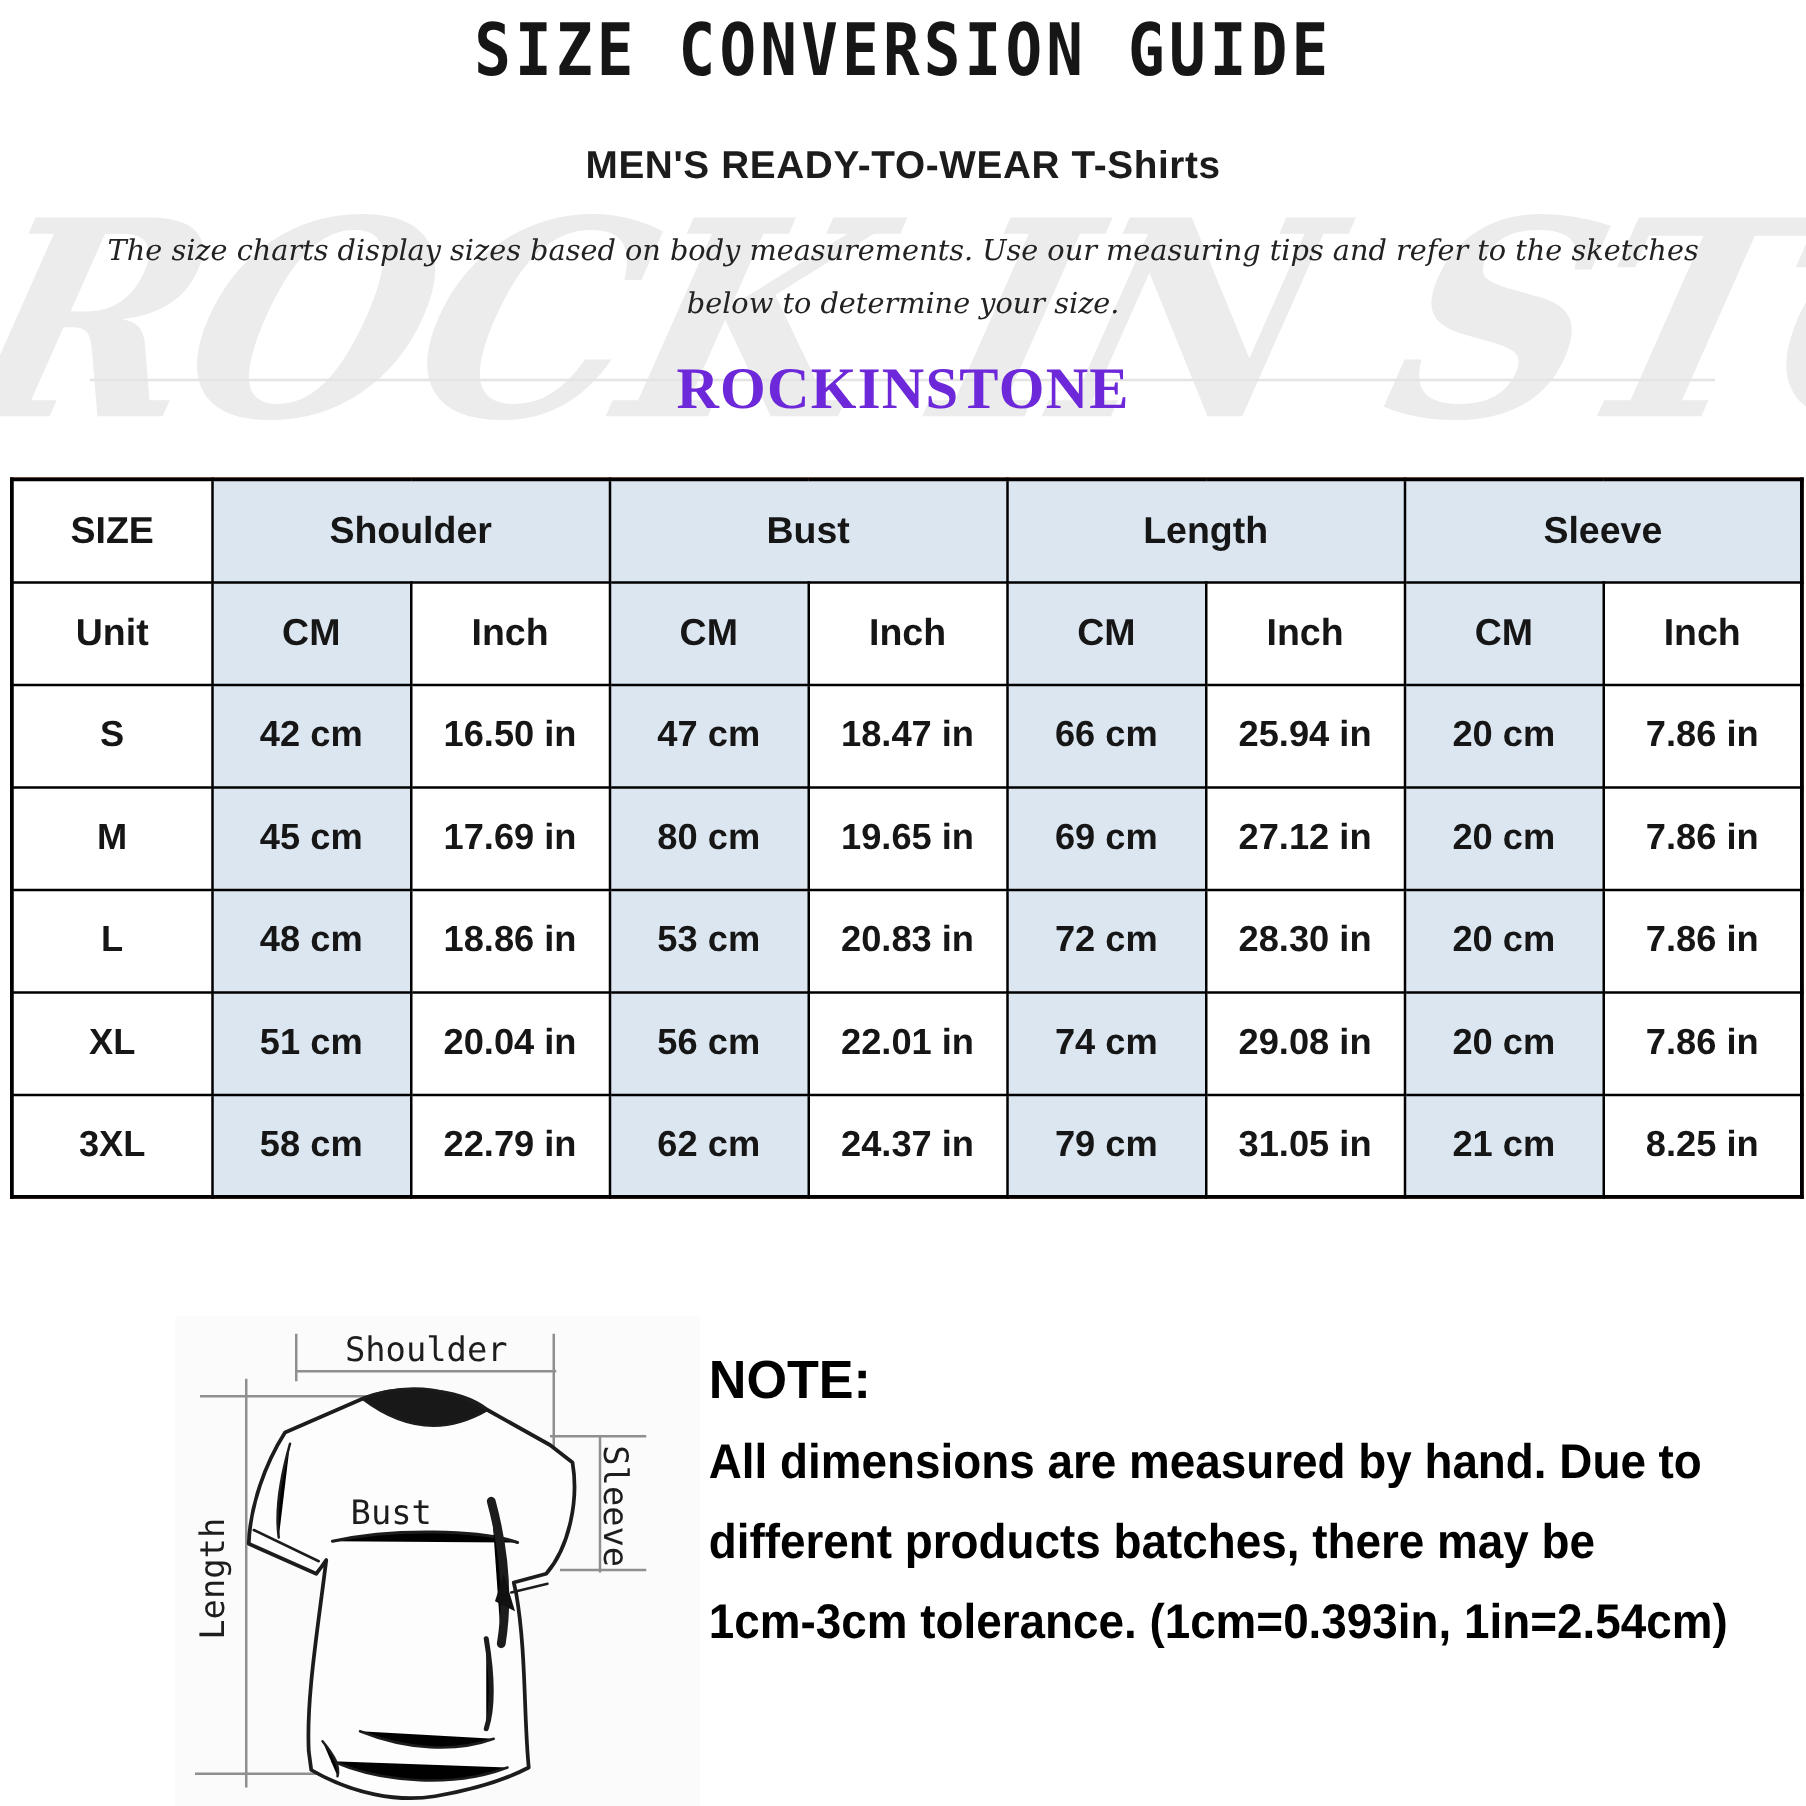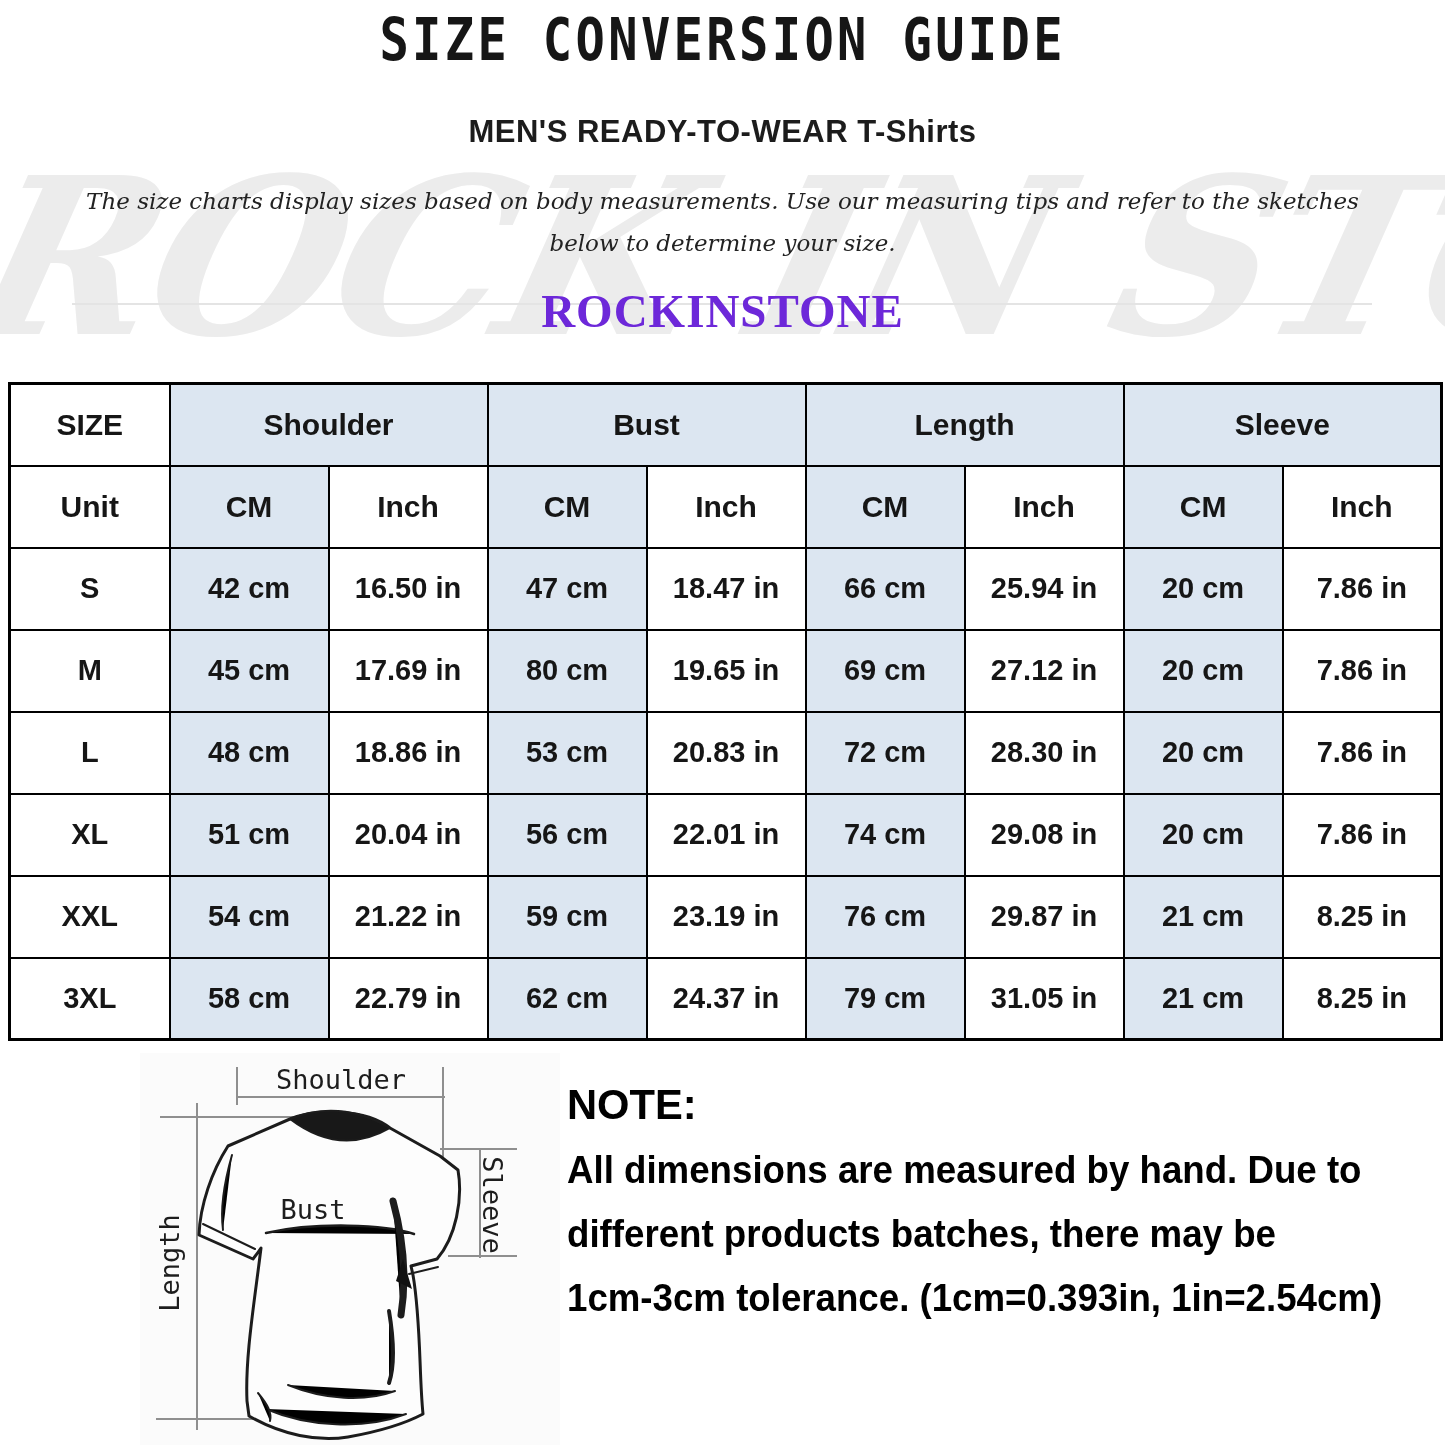--- a/index.html
+++ b/index.html
@@ -153,31 +153,20 @@
       <tr>
         <th class="row-h">XL</th>
         <td class="blue">51 cm</td>
         <td>20.04 in</td>
         <td class="blue">56 cm</td>
         <td>22.01 in</td>
         <td class="blue">74 cm</td>
         <td>29.08 in</td>
         <td class="blue">20 cm</td>
         <td>7.86 in</td>
-      </tr>
-      <tr>
-        <th class="row-h">XXL</th>
-        <td class="blue">54 cm</td>
-        <td>21.22 in</td>
-        <td class="blue">59 cm</td>
-        <td>23.19 in</td>
-        <td class="blue">76 cm</td>
-        <td>29.87 in</td>
-        <td class="blue">21 cm</td>
-        <td>8.25 in</td>
       </tr>
       <tr>
         <th class="row-h">3XL</th>
         <td class="blue">58 cm</td>
         <td>22.79 in</td>
         <td class="blue">62 cm</td>
         <td>24.37 in</td>
         <td class="blue">79 cm</td>
         <td>31.05 in</td>
         <td class="blue">21 cm</td>

